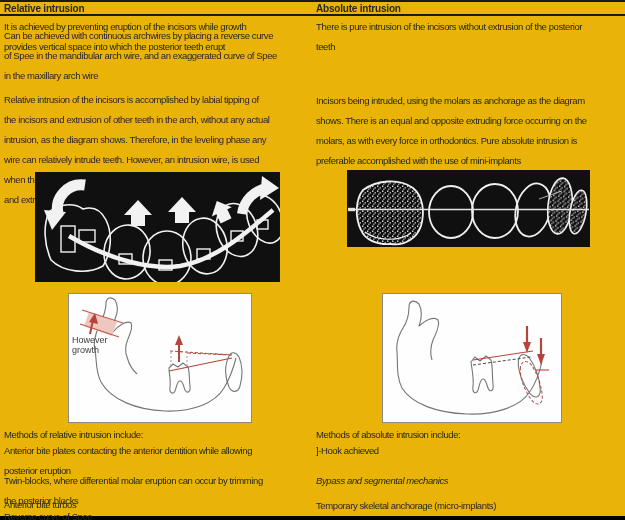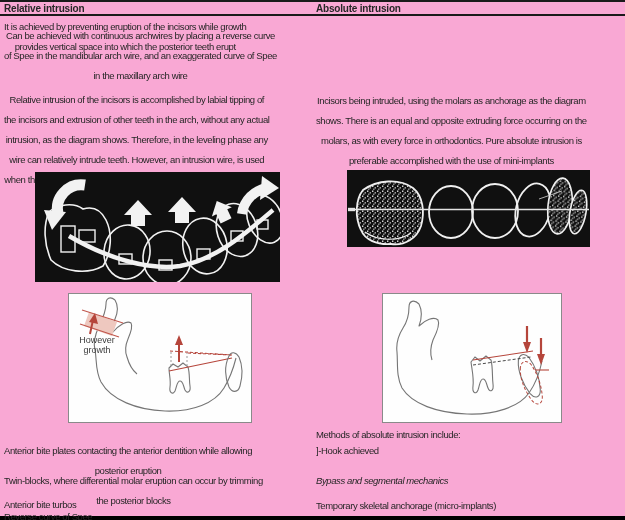--- a/index.html
+++ b/index.html
@@ -1,18 +1,18 @@
 <!DOCTYPE html>
 <html><head>
 <meta charset="utf-8">
 <style>
   html,body { margin:0; padding:0; background:#fff; }
   .page {
-    position:relative; width:625px; height:520px; background:#f9a8d4;
-    font-family:"Liberation Sans", sans-serif; color:#262626; overflow:hidden;text-align:center;
+    position:relative; width:625px; height:520px; background:#eab308;
+    font-family:"Liberation Sans", sans-serif; color:#262626; overflow:hidden;
   }
   .rule-top    { position:absolute; left:0; top:0;    width:625px; height:2px; background:#1a1a1a; }
   .rule-head   { position:absolute; left:0; top:14px; width:625px; height:2px; background:#1a1a1a; }
   .rule-bottom { position:absolute; left:0; top:516px; width:625px; height:4px; background:#000; }
 
   .col-head { position:absolute; top:3px; font-size:10px; font-weight:bold; letter-spacing:-0.2px; white-space:pre; }
   #head-left  { left:4px; }
   #head-right { left:316px; }
 
   .para, .mline {
@@ -66,20 +66,22 @@
   <div class="para" id="l-p2">Can be achieved with continuous archwires by placing a reverse curve
 of Spee in the mandibular arch wire, and an exaggerated curve of Spee
 in the maxillary arch wire</div>
   <div class="para" id="l-p3">Relative intrusion of the incisors is accomplished by labial tipping of
 the incisors and extrusion of other teeth in the arch, without any actual
 intrusion, as the diagram shows. Therefore, in the leveling phase any
 wire can relatively intrude teeth. However, an intrusion wire, is used
 when there is a necessity for absolute intrusion of teeth, where tipping
 and extrusion of other teeth is not in demand</div>
 
+  <div class="para" id="r-p1">There is pure intrusion of the incisors without extrusion of the posterior
+teeth</div>
   <div class="para" id="r-p3">Incisors being intruded, using the molars as anchorage as the diagram
 shows. There is an equal and opposite extruding force occurring on the
 molars, as with every force in orthodontics. Pure absolute intrusion is
 preferable accomplished with the use of mini-implants</div>
 
   <svg class="photo" id="photo-left" width="245" height="110" viewBox="0 0 245 110">
     <rect x="0" y="0" width="245" height="110" fill="#101010"></rect>
     <g stroke="#f2f2f2" fill="none" stroke-width="1.6" stroke-linejoin="round">
       <path d="M14,40 C8,54 9,72 16,88 C28,100 52,103 68,94 C76,82 78,62 71,48 C66,38 58,34 48,37 C40,31 28,32 22,36 C18,36 16,38 14,40 Z"></path>
       <ellipse cx="92" cy="80" rx="23" ry="27" transform="rotate(6 92 80)"></ellipse>
@@ -192,20 +194,21 @@
         <polygon points="140,48 148,48 144,59" fill="#b5453b"></polygon>
       </g>
       <g>
         <line x1="158" y1="44" x2="158" y2="62" stroke="#b5453b" stroke-width="2.2"></line>
         <polygon points="154,60 162,60 158,71" fill="#b5453b"></polygon>
       </g>
       <line x1="152" y1="76" x2="166" y2="76" stroke="#b5453b" stroke-width="1.1"></line>
     </svg>
   </div>
 
+  <div class="mline" id="l-m0">Methods of relative intrusion include:</div>
   <div class="mline" id="l-m1">Anterior bite plates contacting the anterior dentition while allowing
 posterior eruption</div>
   <div class="mline" id="l-m2">Twin-blocks, where differential molar eruption can occur by trimming
 the posterior blocks</div>
   <div class="mline" id="l-m3">Anterior bite turbos</div>
   <div class="mline" id="l-m4">Reverse curve of Spee</div>
 
   <div class="mline" id="r-m0">Methods of absolute intrusion include:</div>
   <div class="mline" id="r-m1">]-Hook achieved</div>
   <div class="mline" id="r-m2">Bypass and segmental mechanics</div>

